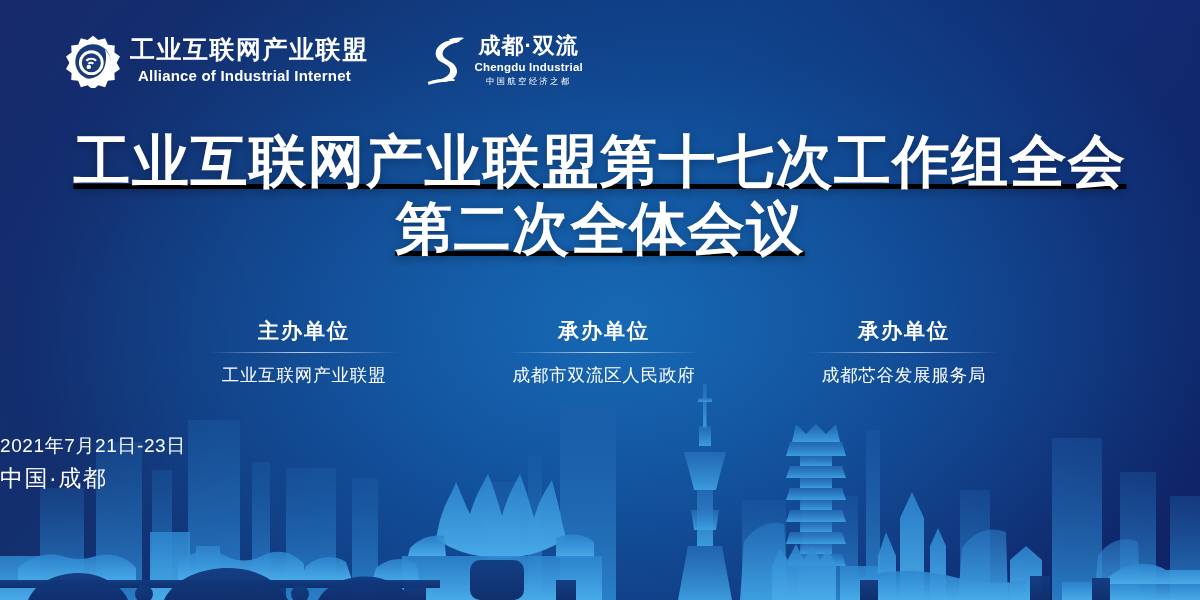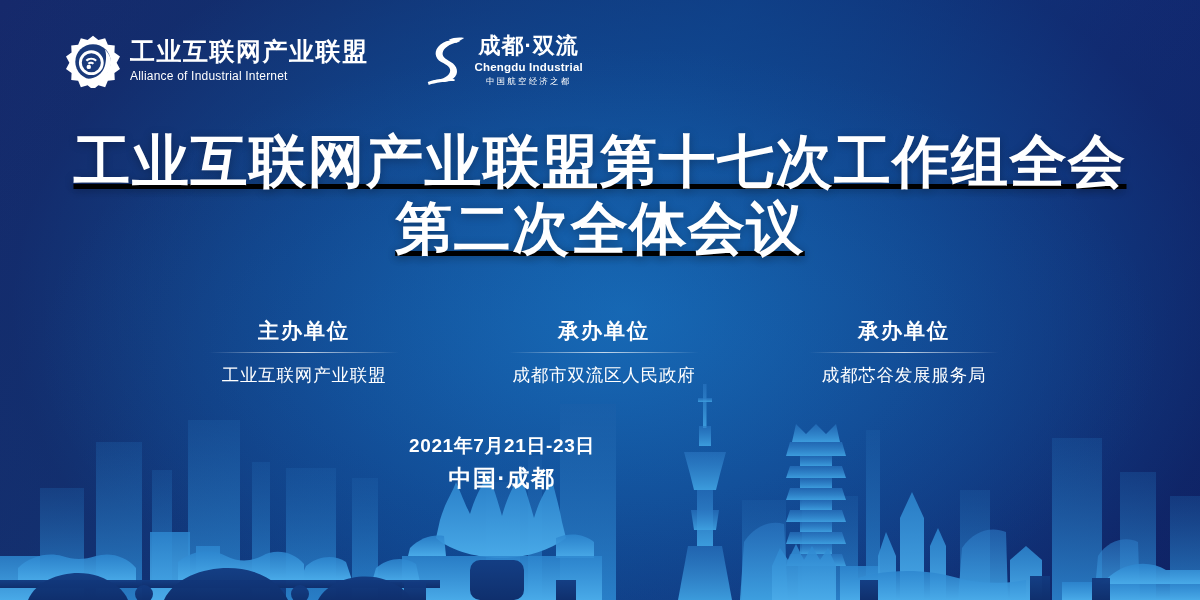--- a/index.html
+++ b/index.html
@@ -23,21 +23,21 @@
   
   .skyline{position:absolute;left:0;bottom:0;width:1200px;height:230px;z-index:1;}
   .skyline svg{display:block;width:1200px;height:230px;}
 
   
   .logo-bar{position:absolute;top:34px;left:66px;display:flex;align-items:center;z-index:5;}
   .logo-aii{display:flex;align-items:center;}
   .gear-wrap{width:54px;height:54px;flex:0 0 auto;}
   .aii-text{margin-left:10px;display:flex;flex-direction:column;justify-content:center;}
   .aii-cn{color:#ffffff;font-size:25px;font-weight:bold;letter-spacing:1.5px;line-height:1.1;white-space:nowrap;}
-  .aii-en{color:#ffffff;font-size:12px;font-weight:normal;letter-spacing:.2px;line-height:1.35;margin-top:3px;white-space:nowrap;}
+  .aii-en{color:#ffffff;font-size:15px;font-weight:bold;letter-spacing:.2px;line-height:1.35;margin-top:3px;white-space:nowrap;margin-left:8px;}
 
   .logo-div{width:1px;height:44px;background:rgba(255,255,255,0.0);margin:0 26px;}
 
   .logo-cds{display:flex;align-items:center;}
   .cds-mark{width:46px;height:50px;flex:0 0 auto;}
   .cds-text{margin-left:7px;display:flex;flex-direction:column;align-items:center;justify-content:flex-start;}
   .cds-cn{color:#ffffff;font-size:22px;font-weight:bold;letter-spacing:1px;line-height:1.05;white-space:nowrap;}
   .cds-en{color:#ffffff;font-size:11.5px;font-weight:bold;letter-spacing:.2px;line-height:1.3;margin-top:2px;white-space:nowrap;}
   .cds-sub{color:#ffffff;font-size:8.5px;letter-spacing:2.2px;line-height:1.3;margin-top:2px;white-space:nowrap;}
 
@@ -53,21 +53,21 @@
   .org-row{position:absolute;top:318px;left:4px;width:1200px;display:flex;justify-content:center;z-index:5;align-items:flex-end;}
   .org-col{width:300px;text-align:center;}
   .org-head{color:#ffffff;font-size:21px;font-weight:bold;letter-spacing:2px;line-height:1.2;}
   .org-rule{
     width:190px;height:1px;margin:9px auto 9px auto;
     background:linear-gradient(90deg,rgba(255,255,255,0) 0%,rgba(255,255,255,0.75) 50%,rgba(255,255,255,0) 100%);
   }
   .org-name{color:#ffffff;font-size:17.5px;line-height:1.55;letter-spacing:.8px;white-space:nowrap;}
 
   
-  .meta{position:absolute;top:432px;left:0;width:1004px;text-align:center;z-index:5;font-weight:bold;}
+  .meta{position:absolute;top:432px;left:0;width:1004px;text-align:left;z-index:5;}
   .meta-date{color:#ffffff;font-size:19px;line-height:1.5;letter-spacing:.6px;}
   .meta-place{color:#ffffff;font-size:23px;line-height:1.5;letter-spacing:1.5px;}
 </style>
 </head>
 <body>
 
 <div id="banner">
 
   <div class="skyline">
     <svg viewBox="0 0 1200 230" preserveAspectRatio="none" xmlns="http://www.w3.org/2000/svg">

